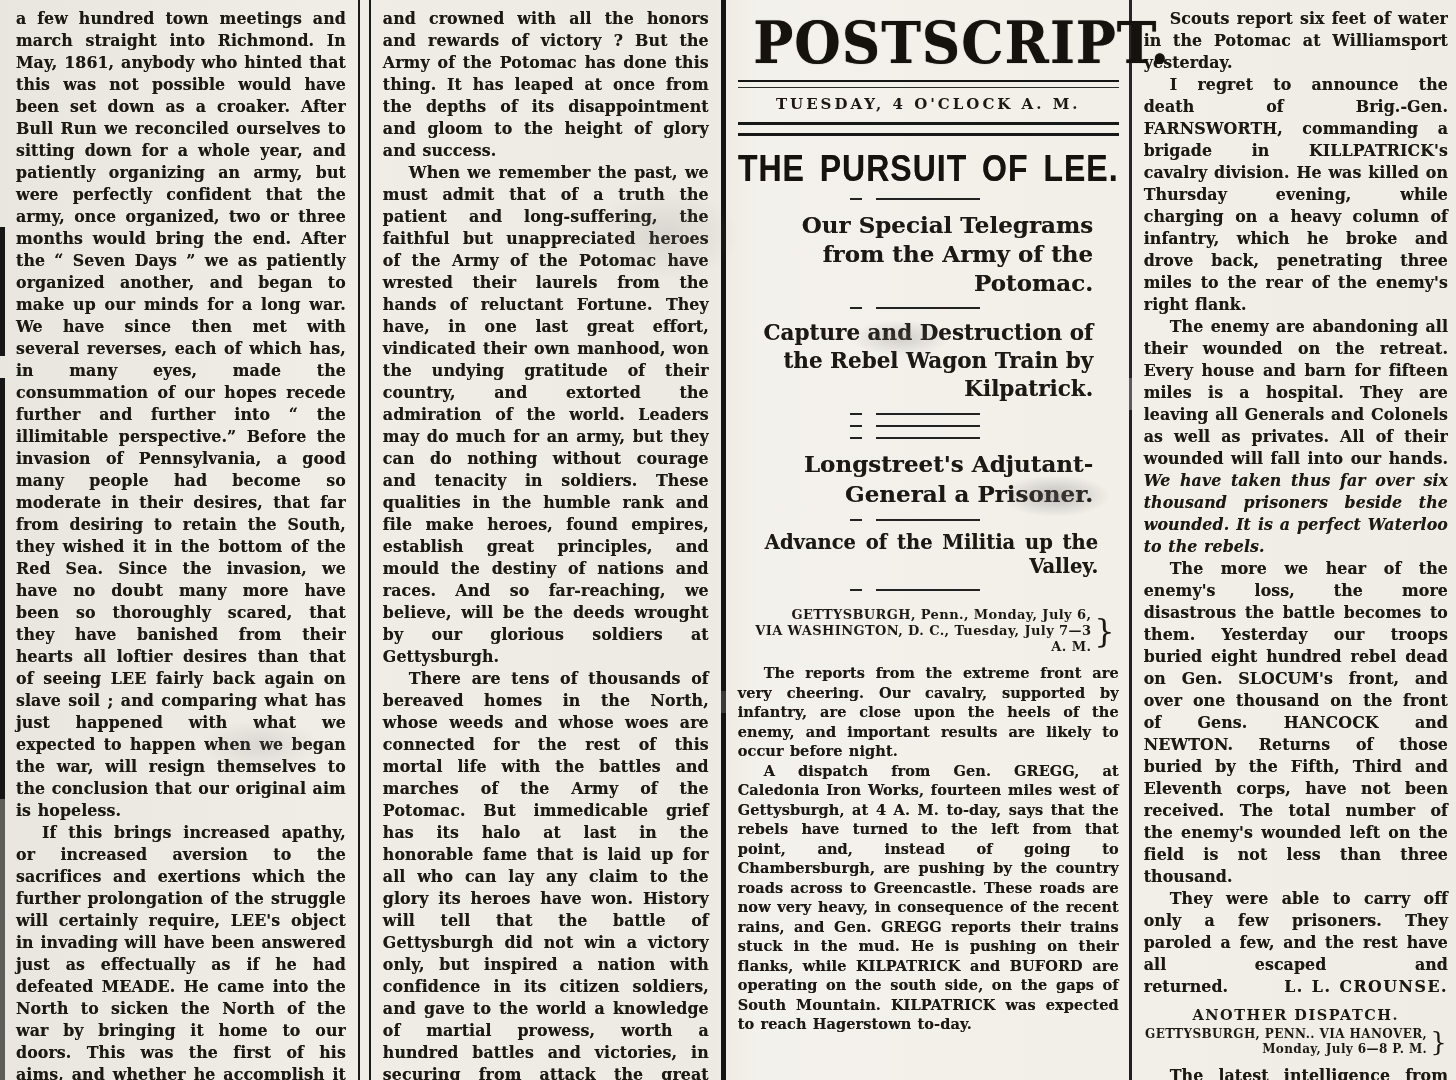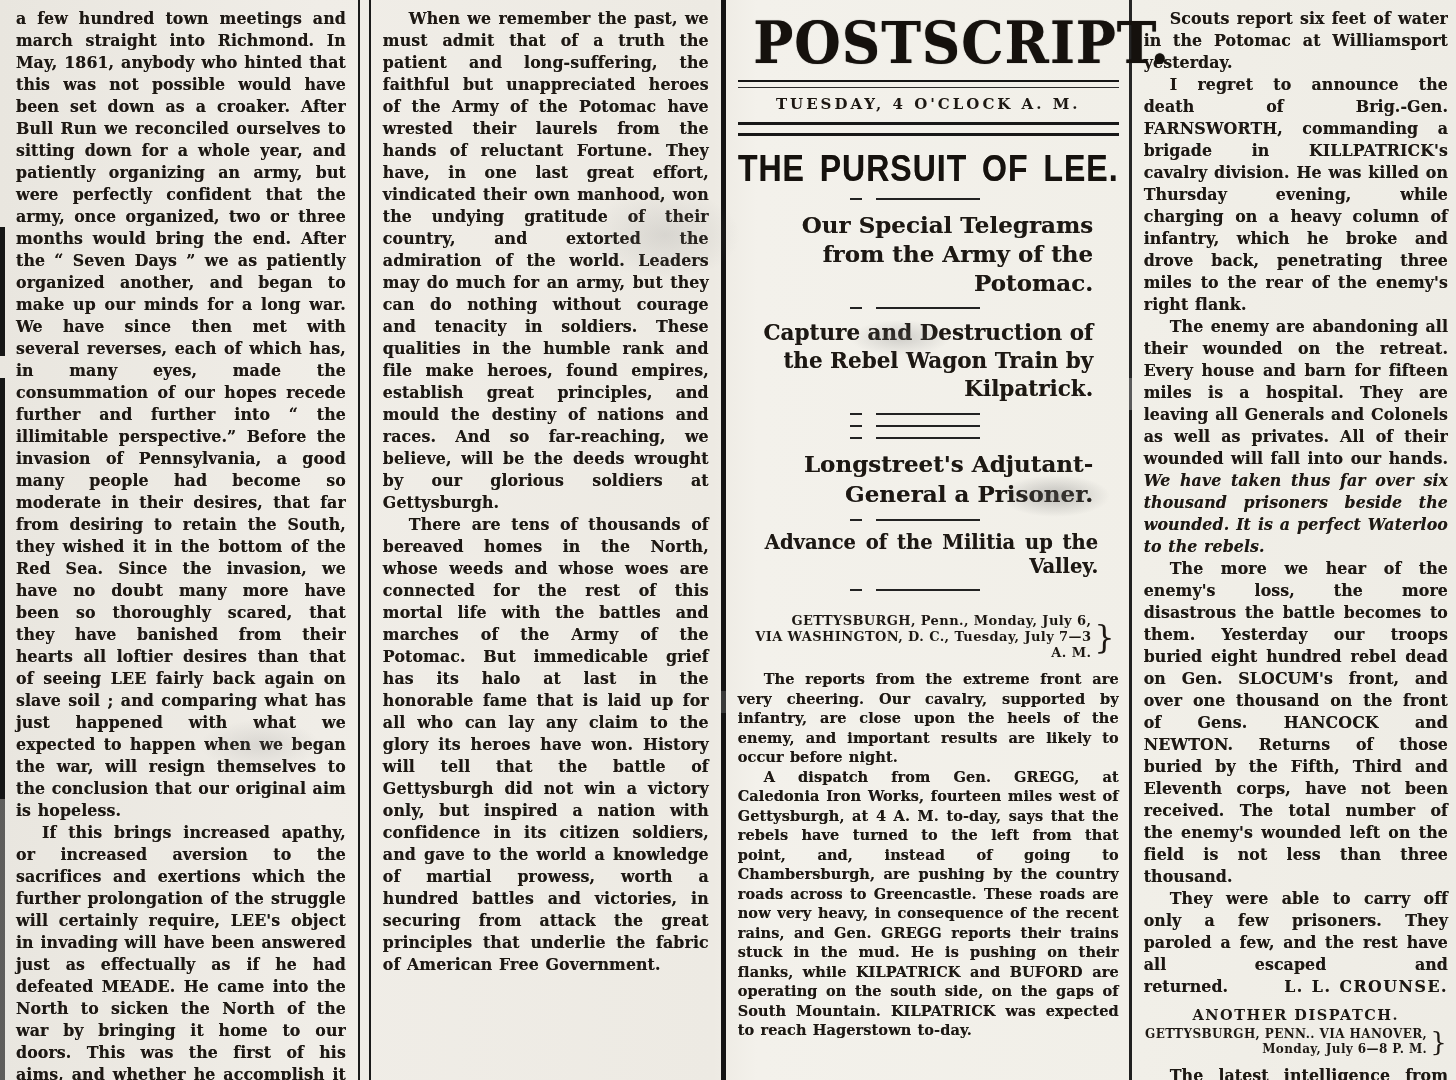--- a/index.html
+++ b/index.html
@@ -53,21 +53,21 @@
   .sep{width:104px;border-top:2px solid #222;margin:10px auto;position:relative;}
   .sep::before{content:"";position:absolute;left:-26px;top:-2px;width:12px;border-top:2px solid #222;}
   .sub{font-weight:700;text-align:right;margin:0 auto;text-shadow:0 0 .5px rgba(0,0,0,.5);}
   .sub-1{font-size:23px;line-height:29px;max-width:330px;}
   .sub-2{font-size:21.5px;line-height:28px;max-width:330px;}
   .sub-3{font-size:18px;line-height:23px;max-width:270px;letter-spacing:1px;}
   .sub-4{font-size:24px;line-height:31px;max-width:300px;word-spacing:12px;}
   .sub-5{font-size:23px;line-height:30px;max-width:330px;}
   .sub-6{font-size:19.5px;line-height:24px;max-width:340px;word-spacing:3px;}
 
-  .dateline{display:flex;justify-content:flex-end;align-items:center;margin:22px 4px 8px 0;}
+  .dateline{display:flex;justify-content:flex-end;align-items:center;margin:16px 4px 8px 0;}
   .dateline .dl-lines{text-align:right;font-weight:700;font-size:13px;line-height:16px;letter-spacing:.4px;}
   .dateline .brace{font-size:32px;font-weight:400;margin-left:3px;line-height:32px;}
 
   
   .ad-heading{text-align:center;font-weight:700;font-size:14.5px;line-height:18px;letter-spacing:1.5px;margin:8px 0 3px;}
   .ad-dateline{display:flex;justify-content:center;align-items:center;margin:0 0 8px;}
   .ad-dateline .dl-lines{text-align:right;font-weight:700;font-size:12px;line-height:15px;letter-spacing:.4px;}
   .ad-dateline .brace{font-size:26px;font-weight:400;margin-left:3px;}
 </style>
 </head>
@@ -81,20 +81,21 @@
   <div class="smudge s4"></div>
 
   <div class="col col-1 copy">
     <p class="noindent">a few hundred town meetings and march straight into Richmond.  In May, 1861, anybody who hinted that this was not possible would have been set down as a croaker. After Bull Run we reconciled ourselves to sitting down for a whole year, and patiently organizing an army, but were perfectly confident that the army, once organized, two or three months would bring the end. After the “ Seven Days ” we as patiently organized another, and began to make up our minds for a long war. We have since then met with several reverses, each of which has, in many eyes, made the consummation of our hopes recede further and further into “ the illimitable perspective.” Before the invasion of Pennsylvania, a good many people had become so moderate in their desires, that far from desiring to retain the South, they wished it in the bottom of the Red Sea.  Since the invasion, we have no doubt many more have been so thoroughly scared, that they have banished from their hearts all loftier desires than that of seeing LEE fairly back again on slave soil ; and comparing what has just happened with what we expected to happen when we began the war, will resign themselves to the conclusion that our original aim is hopeless.</p>
     <p>If this brings increased apathy, or increased aversion to the sacrifices and exertions which the further prolongation of the struggle will certainly require, LEE's object in invading will have been answered just as effectually as if he had defeated MEADE.  He came into the North to sicken the North of the war by bringing it home to our doors. This was the first of his aims, and whether he accomplish it by victories or defeats, makes to JEFFERSON DAVIS little difference.  We must not, we repeat, look upon the invasion as a distinct episode of the war.  It is part of the whole plan, and we must constantly remember that so is our resistance to it.  We must bear in mind that the main reason any soul or spirit was left in the hearts of the men of the Army of the Potomac ?  What other army of which we have record, has ever lived through such shocking misguidance, such weakening of its country's confidence and such loss of the world's praise, and yet come out of it all with escutcheon clear, with courage unquestioned, with patriotism exalted,</p>
   </div>
 
   <div class="divider-double"></div>
 
   <div class="col col-2 copy">
+    <p class="noindent">and crowned with all the honors and rewards of victory ?  But the Army of the Potomac has done this thing.   It has leaped at once from the depths of its disappointment and gloom to the height of glory and success.</p>
     <p>When we remember the past, we must admit that of a truth the patient and long-suffering, the faithful but unappreciated heroes of the Army of the Potomac have wrested their laurels from the hands of reluctant Fortune. They have, in one last great effort, vindicated their own manhood, won the undying gratitude of their country, and extorted the admiration of the world.  Leaders may do much for an army, but they can do nothing without courage and tenacity in soldiers.  These qualities in the humble rank and file make heroes, found empires, establish great principles, and mould the destiny of nations and races.  And so far-reaching, we believe, will be the deeds wrought by our glorious soldiers at Gettysburgh.</p>
     <p>There are tens of thousands of bereaved homes in the North, whose weeds and whose woes are connected for the rest of this mortal life with the battles and marches of the Army of the Potomac.  But immedicable grief has its halo at last in the honorable fame that is laid up for all who can lay any claim to the glory its heroes have won.  History will tell that the battle of Gettysburgh did not win a victory only, but inspired a nation with confidence in its citizen soldiers, and gave to the world a knowledge of martial prowess, worth a hundred battles and victories, in securing from attack the great principles that underlie the fabric of American Free Government.</p>
 
   </div>
 
   <div class="divider-heavy"></div>
 
   <div class="col col-3">
     <div class="masthead">POSTSCRIPT.</div>
     <div class="rule-double"></div>

